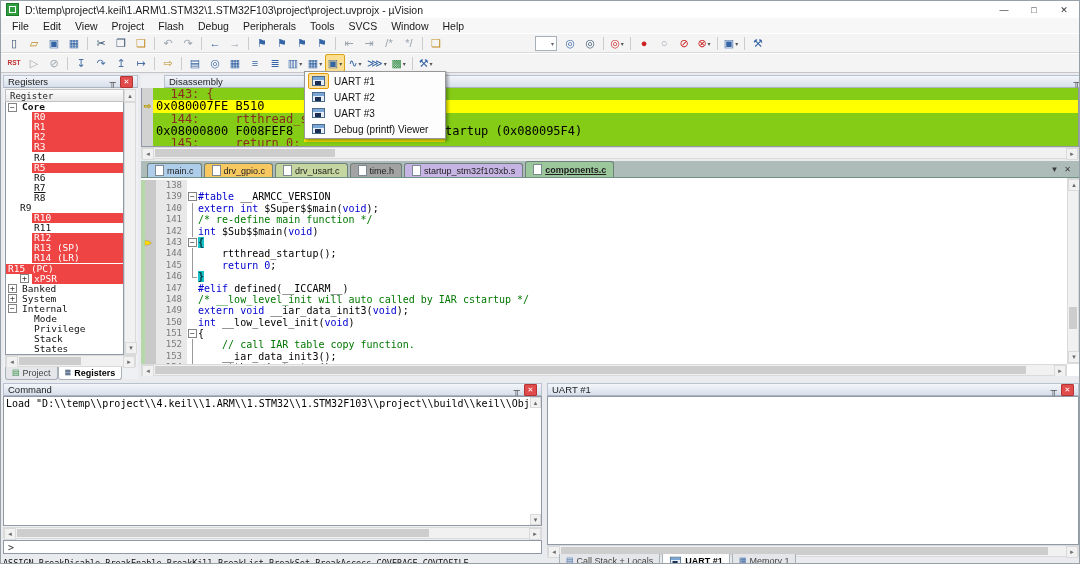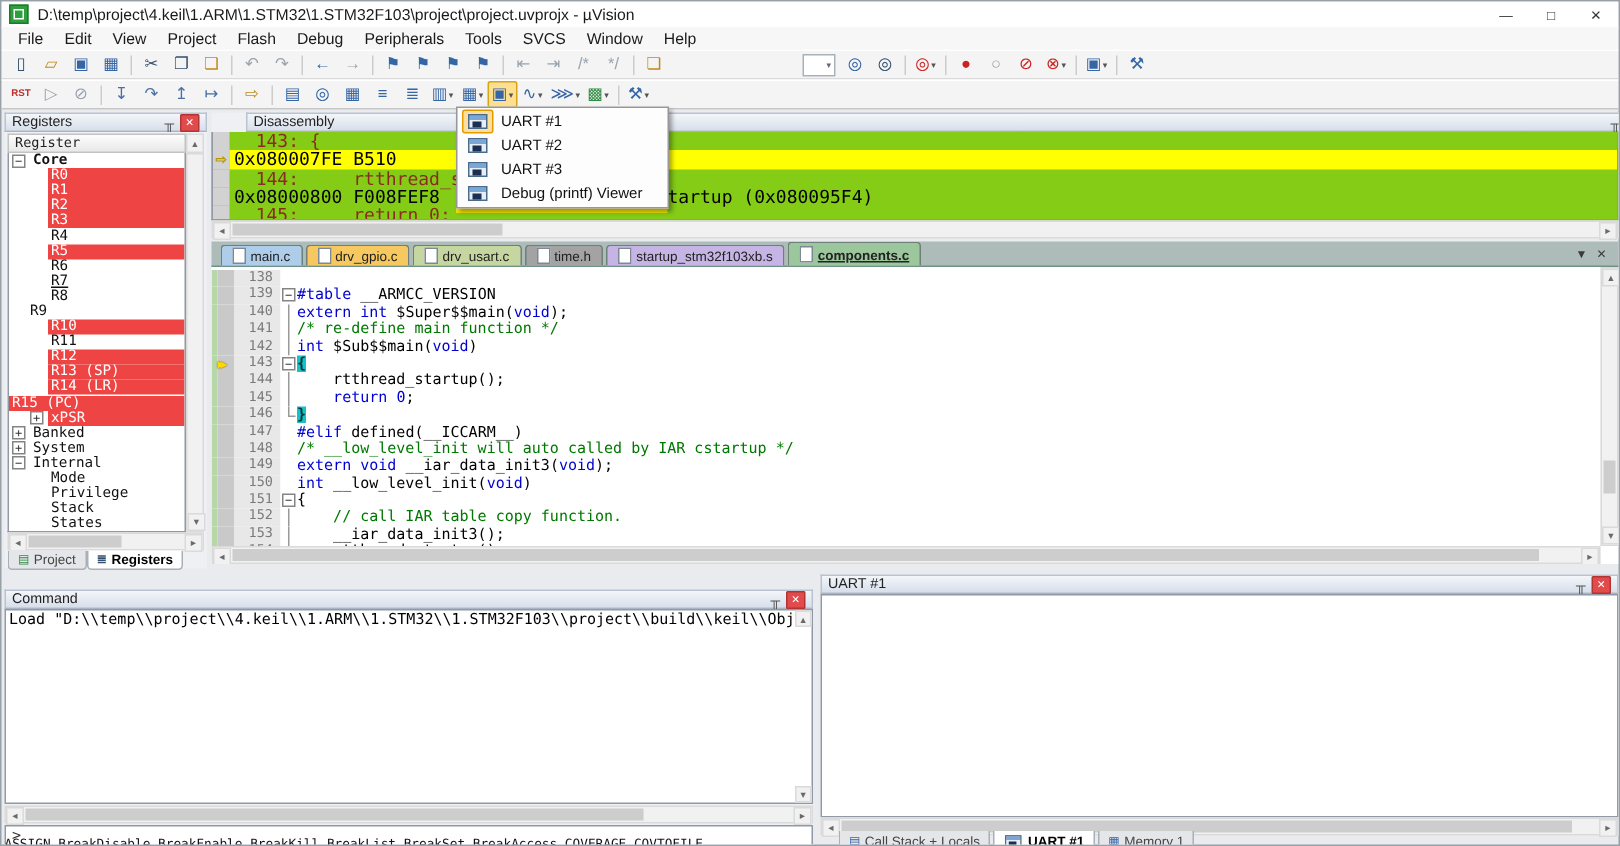--- a/index.html
+++ b/index.html
@@ -107,21 +107,21 @@
   .foldend{position:absolute;left:5px;top:0;height:6px;width:4px;border-left:1px solid #999;border-bottom:1px solid #999;}
   .cl-c{white-space:pre;flex:1;}
   .s-t{color:#000}.s-k{color:#0000d0}.s-c{color:#007800}.s-p{color:#0000d0}.s-n{color:#0000d0}
   .s-b{background:#18c0c8;color:#00383c;font-weight:bold;}
   #editor-vsb{position:absolute;right:0;top:0;width:12px;height:186px;}
   #editor-vsb .sb-btn{position:absolute;width:12px;height:12px;left:0;}
   #editor-hsb{position:absolute;left:0;top:186px;width:926px;height:12px;}
   .hsb .sb-btn{position:absolute;top:0;width:12px;height:12px;}
   .hsb{position:relative;}
   
-  #command-panel{left:2px;top:382px;width:539px;height:171px;margin-top:10px;}
+  #command-panel{left:2px;top:382px;width:539px;height:171px;}
   #command-output{position:absolute;left:0;top:13px;width:539px;height:130px;}
   #command-output pre{margin:0;padding:1px 2px;font:10px/12px "DejaVu Sans Mono",monospace;color:#000;
                       white-space:pre;overflow:hidden;}
   #cmd-vsb-up{position:absolute;right:1px;top:14px;width:11px;height:11px;}
   #cmd-vsb-dn{position:absolute;right:1px;top:131px;width:11px;height:11px;}
   #command-hsb{position:absolute;left:0;top:144px;width:539px;height:12px;}
   #command-input{position:absolute;left:0;top:157px;width:539px;height:14px;display:flex;align-items:center;
                  font:10px "DejaVu Sans Mono",monospace;color:#333;padding-left:4px;}
   
   #uart-panel{left:546px;top:382px;width:532px;height:174px;}

